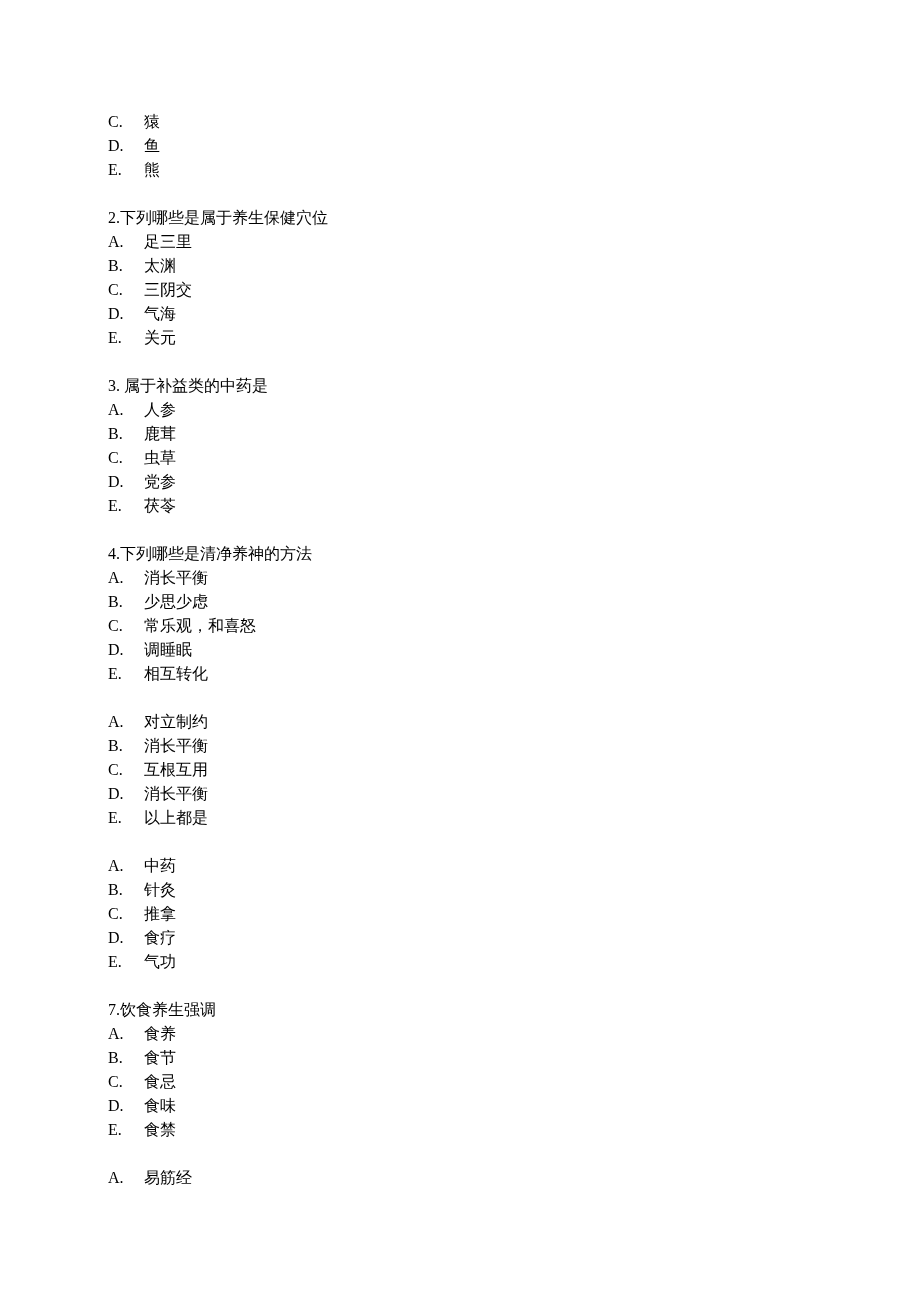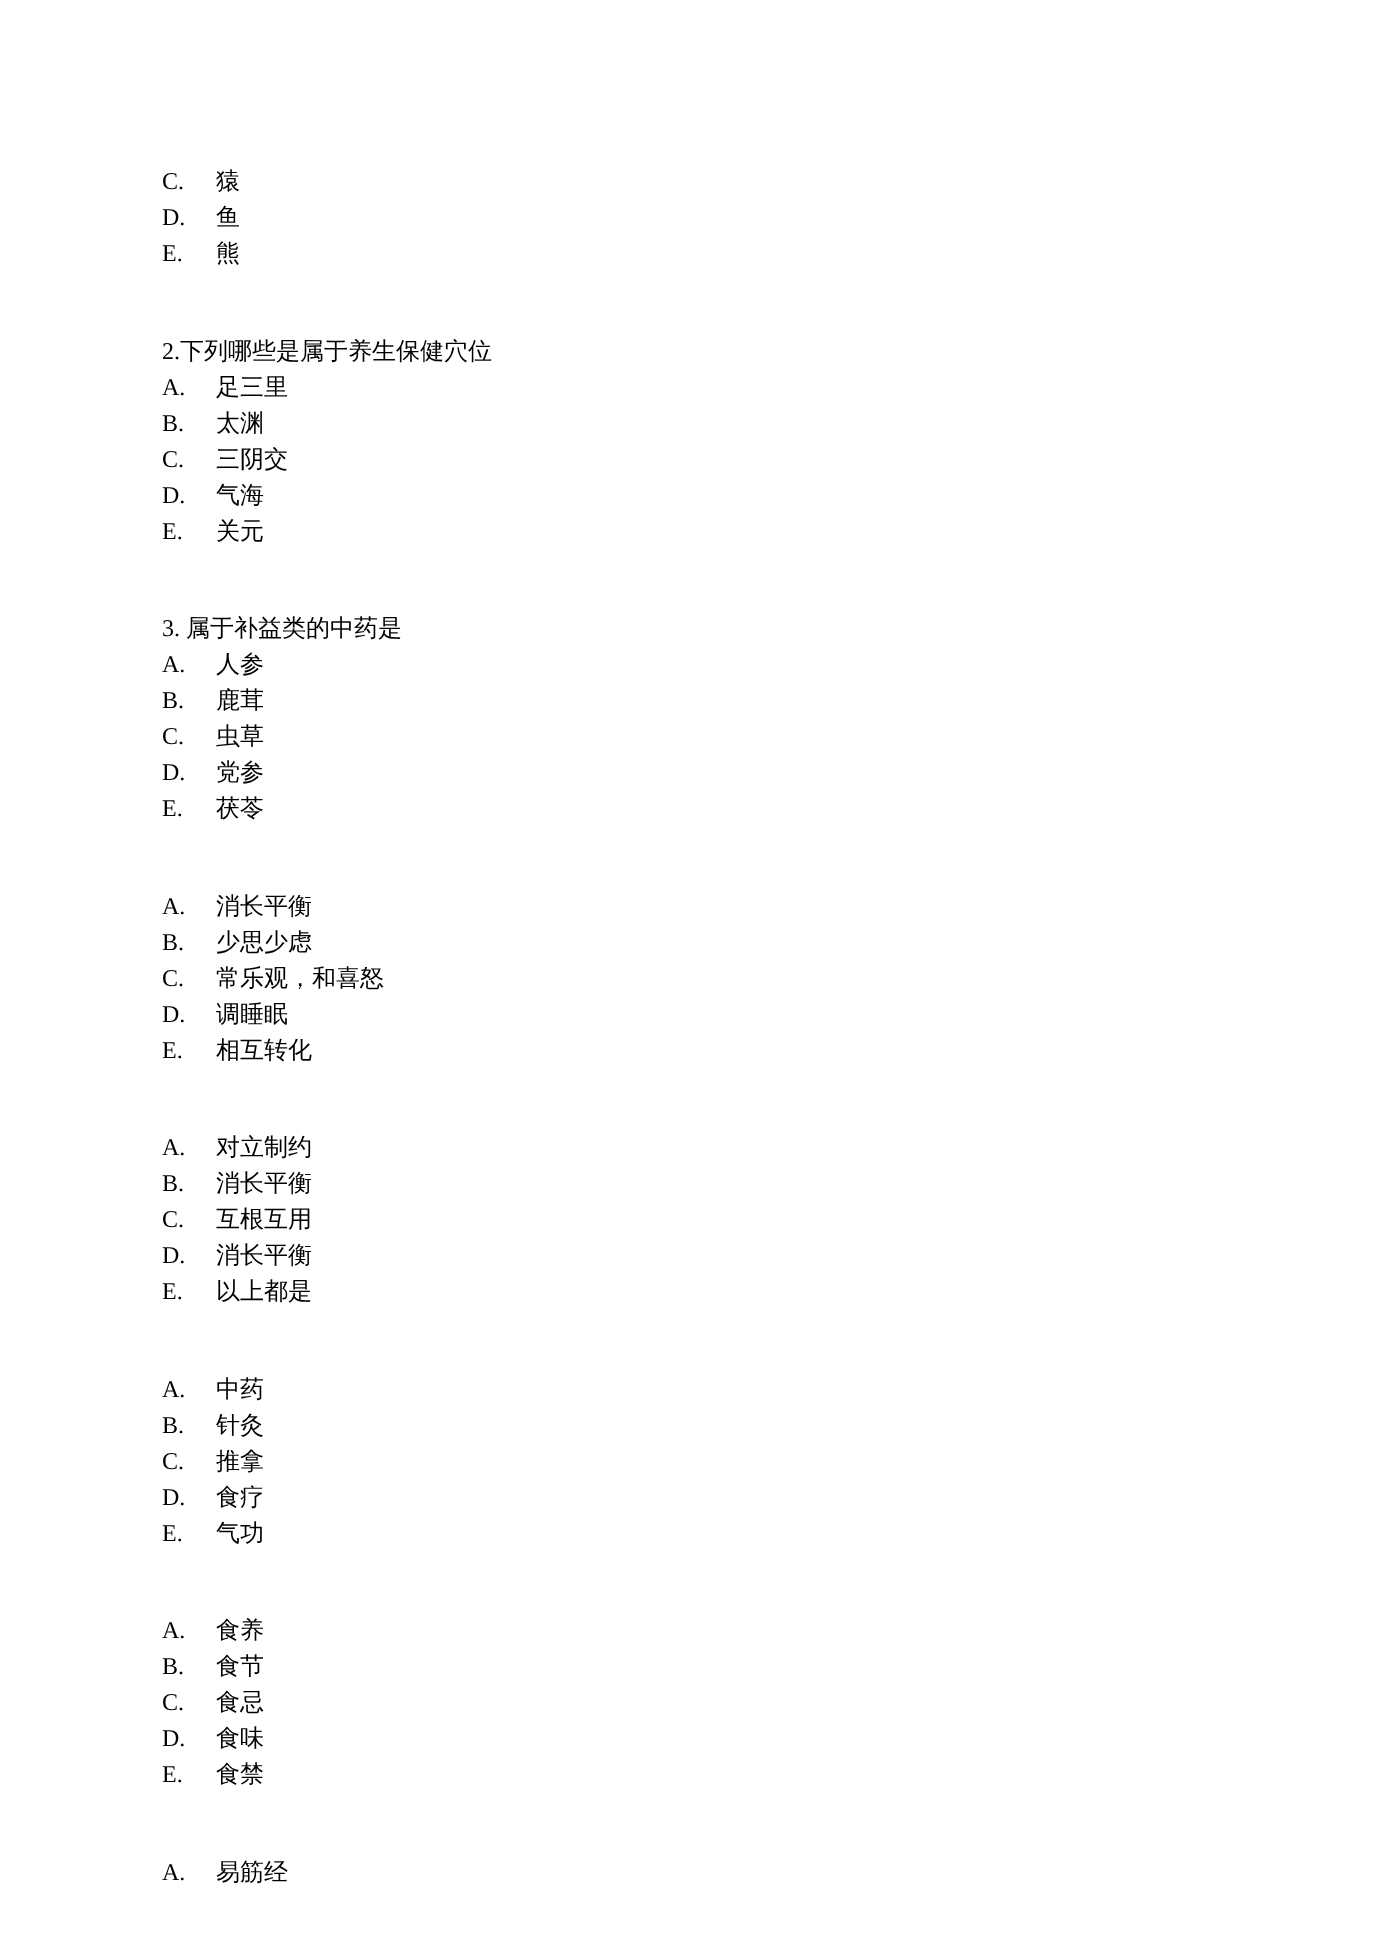--- a/index.html
+++ b/index.html
@@ -18,21 +18,21 @@
     box-sizing: border-box;
   }
   .option-row {
     display: flex;
     align-items: baseline;
   }
   .option-letter {
     min-width: 36px;
   }
   .question-block {
-    margin-top: 41px;
+    margin-top: 24px;
   }
   .question-block:first-child {
     margin-top: 0;
   }
   .question-stem {
     display: block;
   }
 </style>
 </head>
 <body>
@@ -100,20 +100,23 @@
       <span class="option-letter">D.</span>
       <span>党参</span>
     </div>
     <div class="option-row">
       <span class="option-letter">E.</span>
       <span>茯苓</span>
     </div>
   </div>
 
   <div class="question-block">
+    <div class="question-stem">
+      <span>4.</span><span>下列哪些是清净养神的方法</span>
+    </div>
     <div class="option-row">
       <span class="option-letter">A.</span>
       <span>消长平衡</span>
     </div>
     <div class="option-row">
       <span class="option-letter">B.</span>
       <span>少思少虑</span>
     </div>
     <div class="option-row">
       <span class="option-letter">C.</span>
@@ -169,20 +172,23 @@
       <span class="option-letter">D.</span>
       <span>食疗</span>
     </div>
     <div class="option-row">
       <span class="option-letter">E.</span>
       <span>气功</span>
     </div>
   </div>
 
   <div class="question-block">
+    <div class="question-stem">
+      <span>7.</span><span>饮食养生强调</span>
+    </div>
     <div class="option-row">
       <span class="option-letter">A.</span>
       <span>食养</span>
     </div>
     <div class="option-row">
       <span class="option-letter">B.</span>
       <span>食节</span>
     </div>
     <div class="option-row">
       <span class="option-letter">C.</span>

